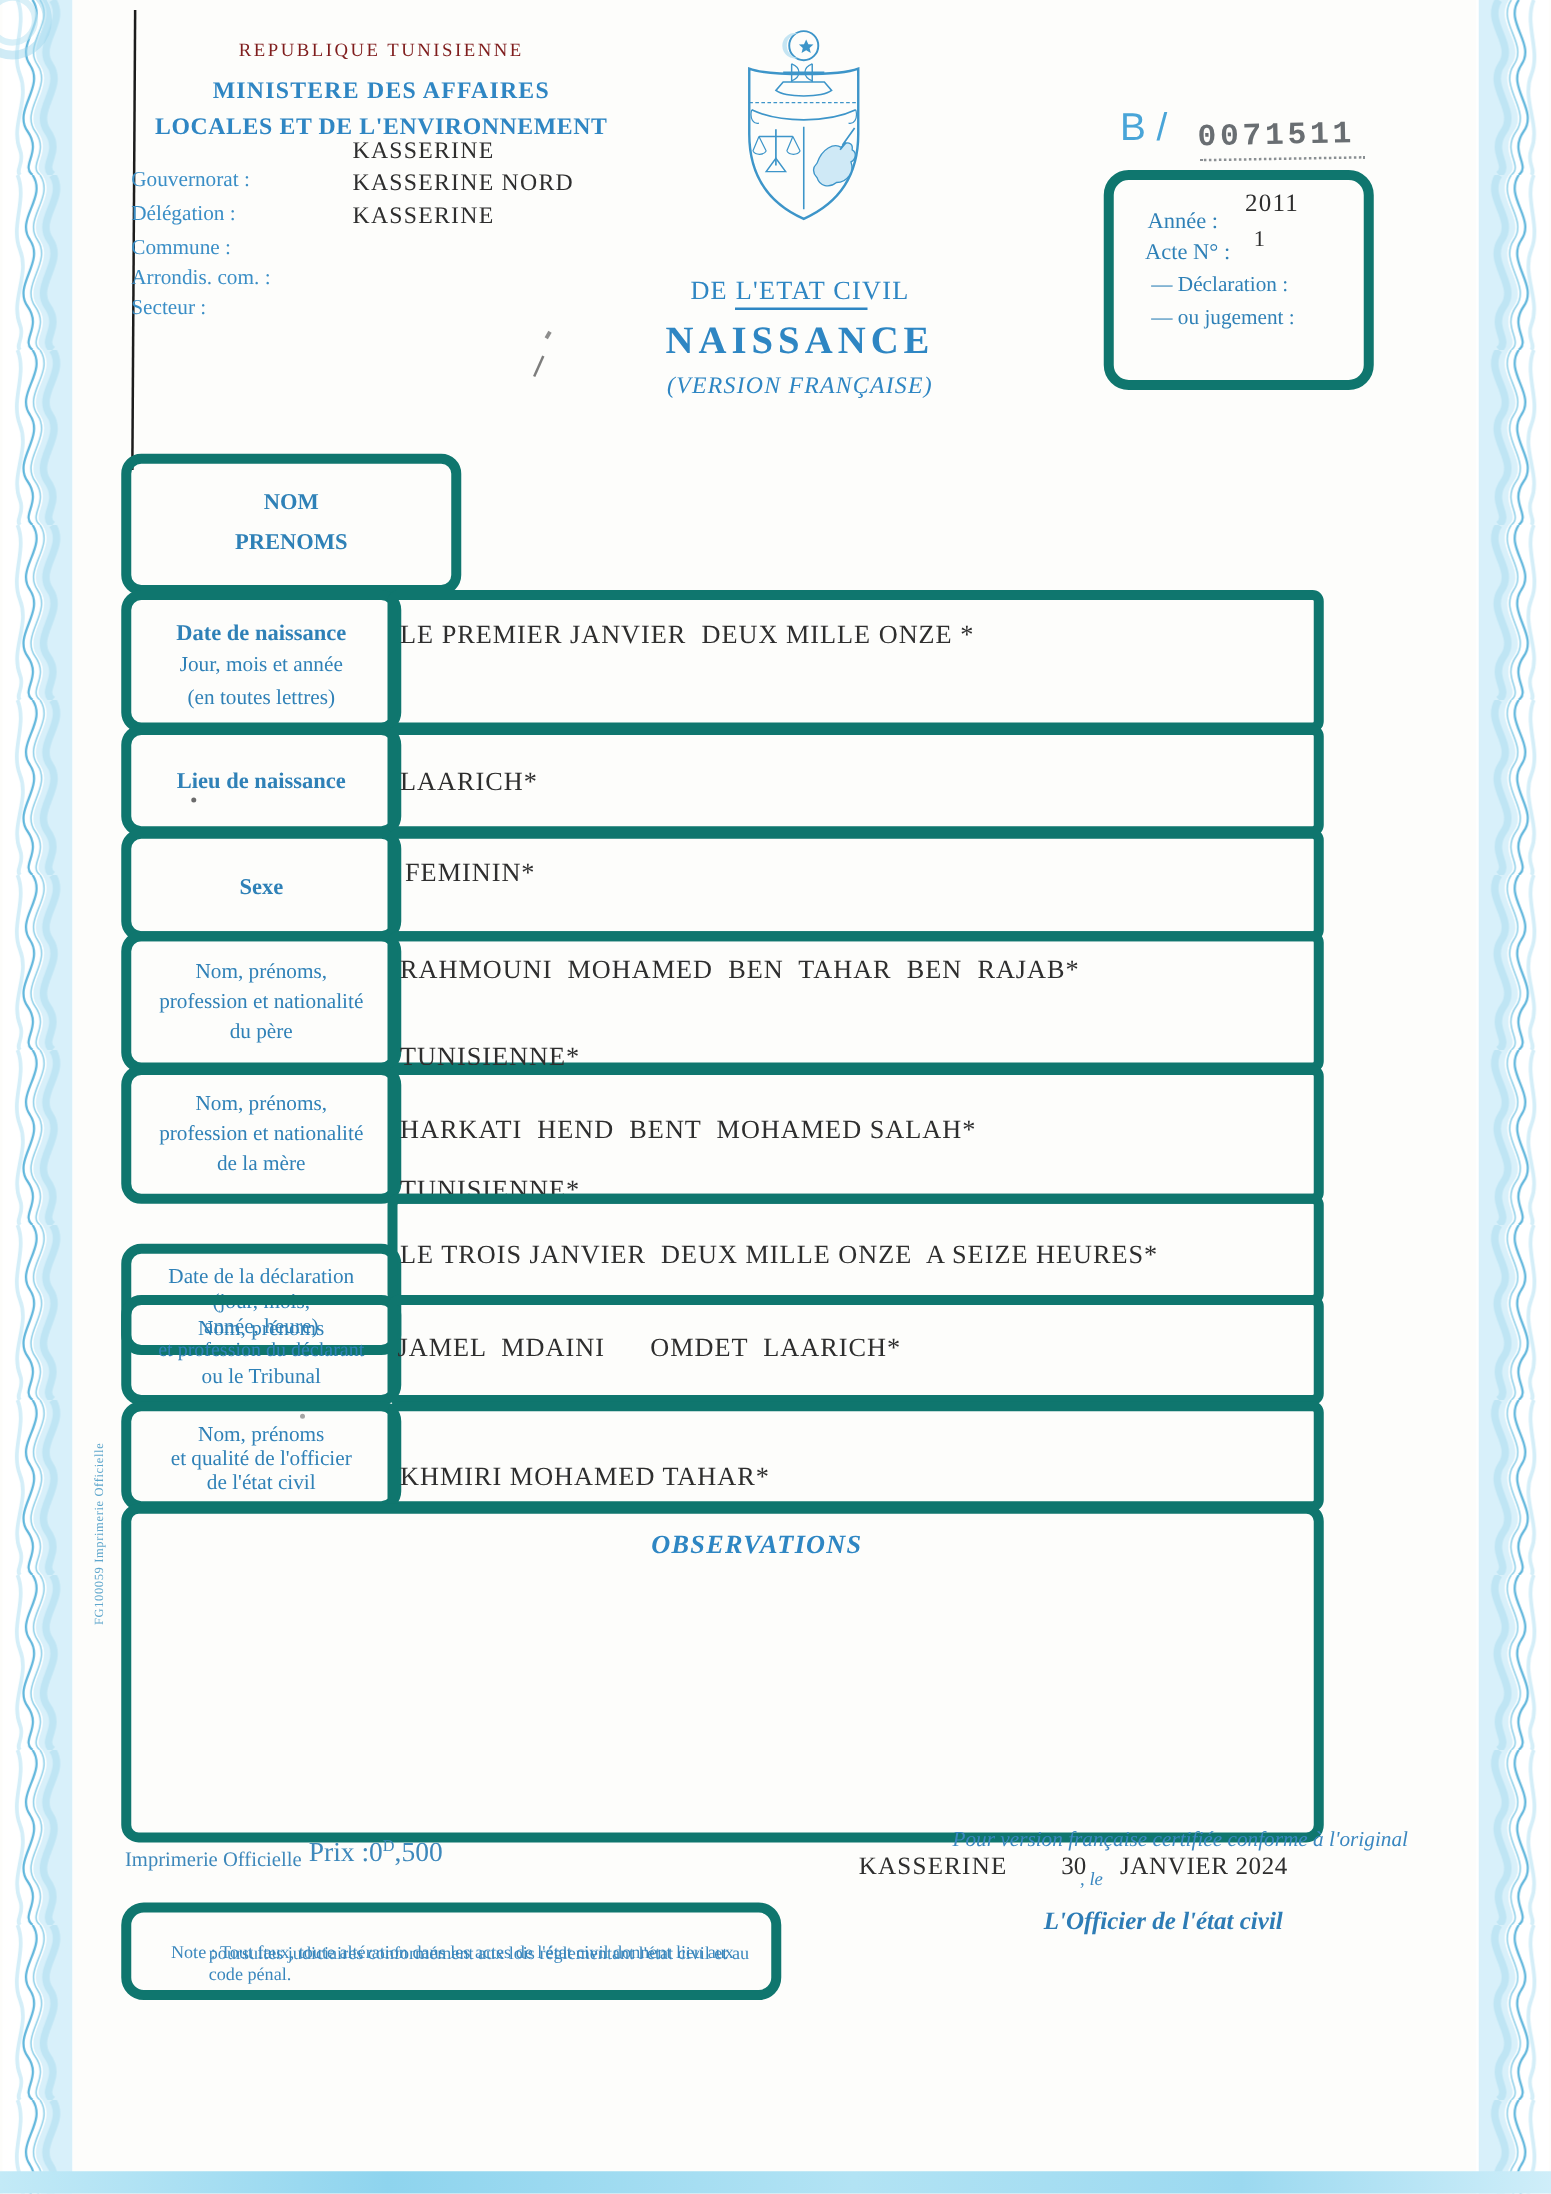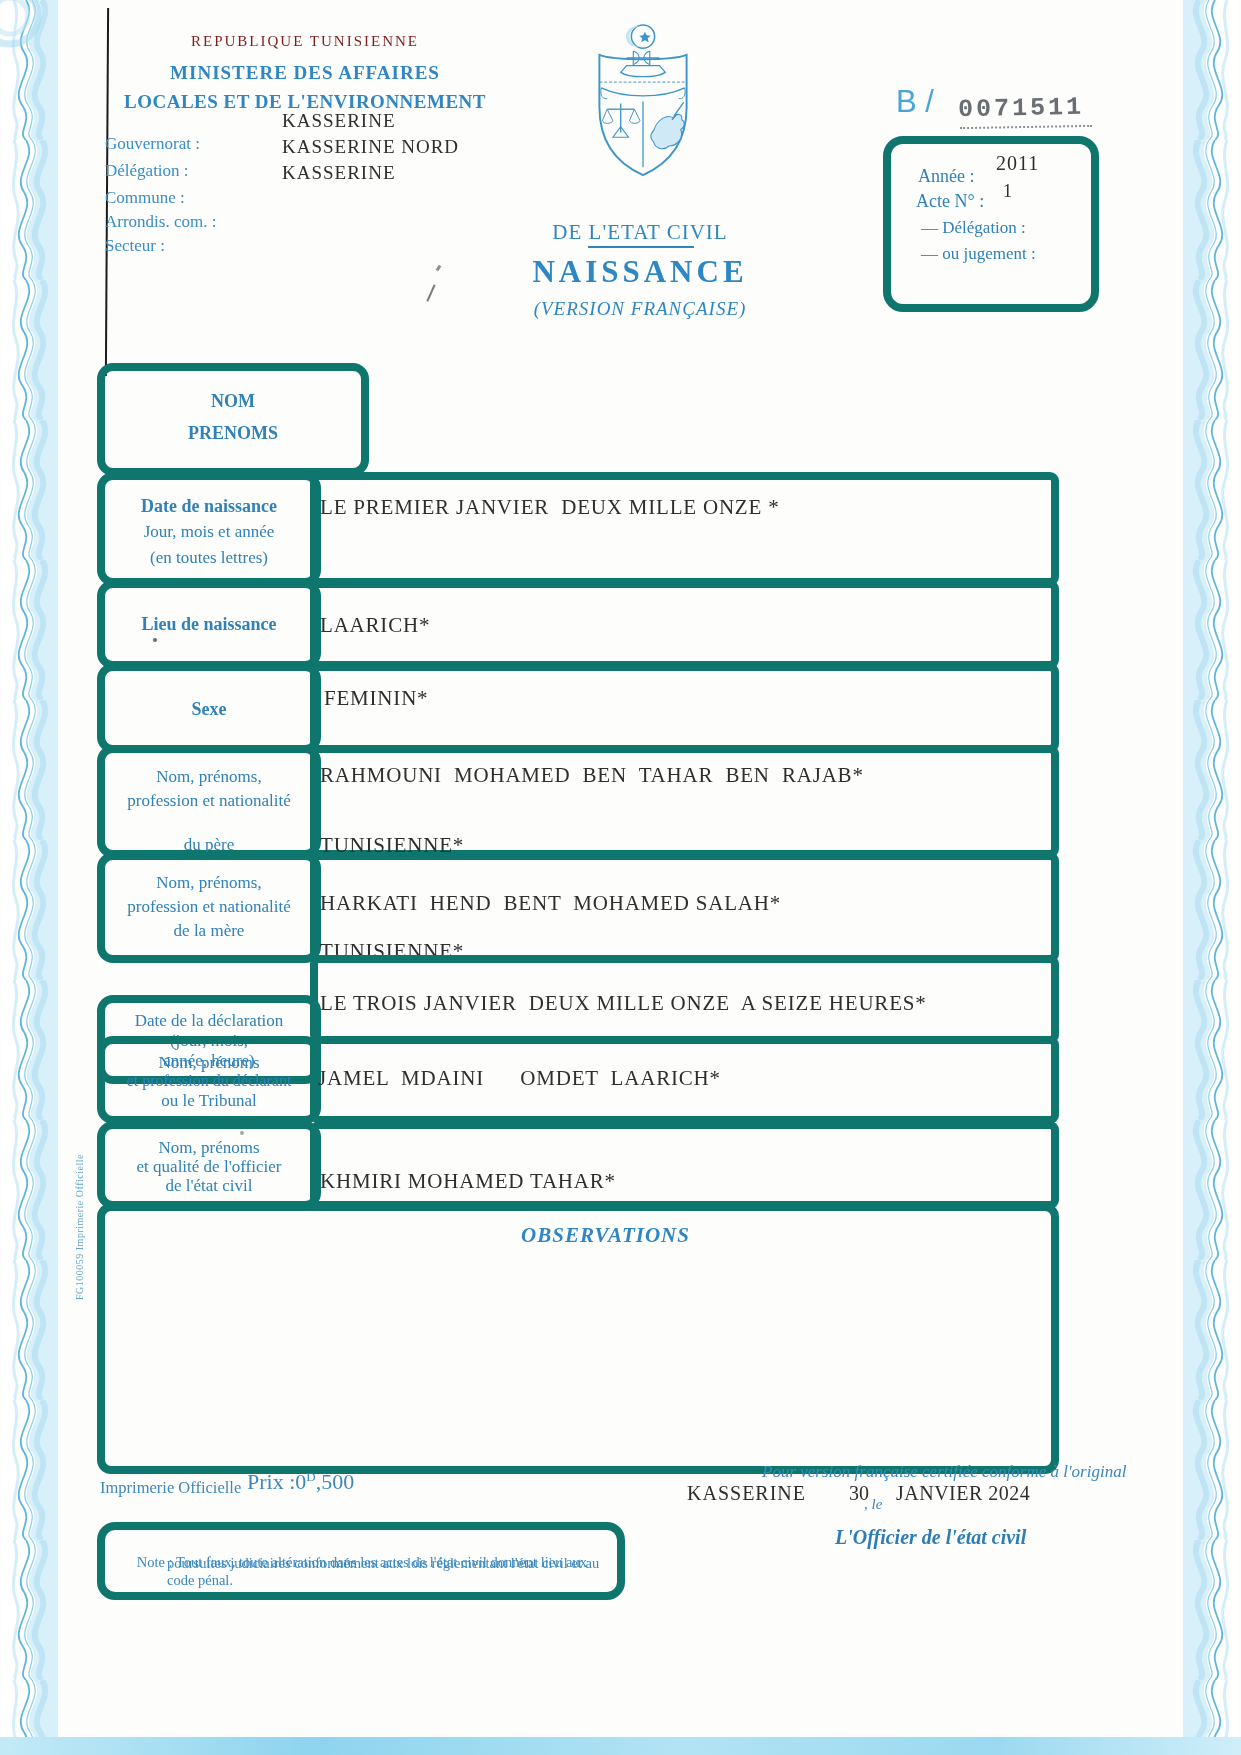--- a/index.html
+++ b/index.html
@@ -97,21 +97,21 @@
 
   <div class="abs" style="left:896px;top:84px;font-family:'Liberation Sans',sans-serif;font-size:31px;color:#49a5d8;">B /</div>
   <div class="stamp-num" style="left:958px;top:94px;font-size:25px;">0071511</div>
   <div class="abs" style="left:960px;top:112px;width:132px;height:14px;border-bottom:2px dotted #8a8f93;transform:rotate(-1deg);"></div>
 
   <div class="box" style="left:883px;top:136px;width:200px;height:160px;border-radius:20px;">
     <span class="abs bl" style="left:27px;top:22px;font-size:18px;">Année :</span>
     <span class="abs" style="left:105px;top:8px;font-size:20px;color:#2e2e2e;letter-spacing:1px;">2011</span>
     <span class="abs bl" style="left:25px;top:47px;font-size:18px;">Acte N° :</span>
     <span class="abs" style="left:112px;top:37px;font-size:18px;color:#2e2e2e;">1</span>
-    <span class="abs bl" style="left:30px;top:74px;font-size:17px;">— Délégation :</span>
+    <span class="abs bl" style="left:30px;top:74px;font-size:17px;">— Déclaration :</span>
     <span class="abs bl" style="left:30px;top:100px;font-size:17px;">— ou jugement :</span>
   </div>
 
   <div class="ttl" style="top:220px;font-size:21px;letter-spacing:1px;">DE L'ETAT CIVIL</div>
   <div class="abs" style="left:588px;top:246px;width:106px;height:2px;background:#2e86c3;"></div>
   <div class="ttl" style="top:254px;font-size:31px;font-weight:bold;letter-spacing:4px;">NAISSANCE</div>
   <div class="ttl" style="top:298px;font-size:19px;font-style:italic;letter-spacing:1px;">(VERSION FRANÇAISE)</div>
 
   <div class="hand-dot" style="left:437px;top:265px;"></div>
   <div class="hand-mark" style="left:430px;top:284px;"></div>
@@ -150,21 +150,21 @@
     </div>
     <div class="box valbox" style="left:213px;top:0;width:733px;height:74px;">
       <span class="typed" style="left:6px;top:15px;">FEMININ*</span>
     </div>
   </div>
 
   <div class="abs" style="left:97px;top:745px;width:946px;height:97px;">
     <div class="box lblbox" style="left:0;top:0;width:208px;height:97px;">
       <span class="box-line" style="top:14px;">Nom, prénoms,</span>
       <span class="box-line" style="top:38px;">profession et nationalité</span>
-      <span class="box-line" style="top:62px;margin-top:20px;">du père</span>
+      <span class="box-line" style="top:62px;">du père</span>
     </div>
     <div class="box valbox" style="left:213px;top:0;width:733px;height:97px;">
       <span class="typed" style="left:2px;top:10px;">RAHMOUNI  MOHAMED  BEN  TAHAR  BEN  RAJAB*</span>
       <span class="typed" style="left:2px;top:80px;">TUNISIENNE*</span>
     </div>
   </div>
 
   <div class="abs" style="left:97px;top:852px;width:946px;height:95px;">
     <div class="box lblbox" style="left:0;top:0;width:208px;height:95px;">
       <span class="box-line" style="top:13px;">Nom, prénoms,</span>

